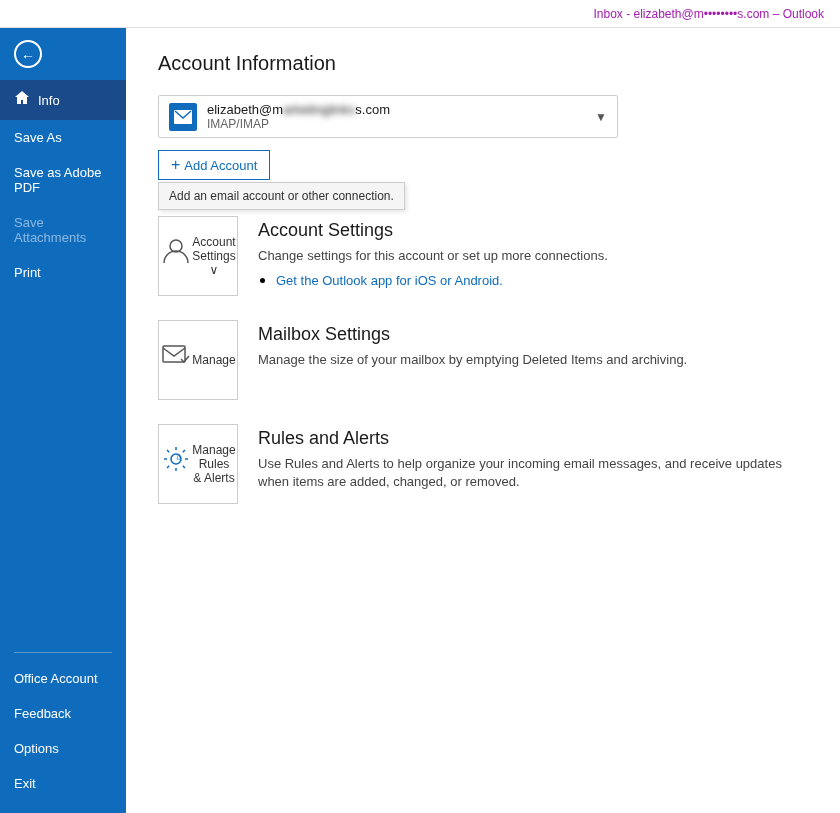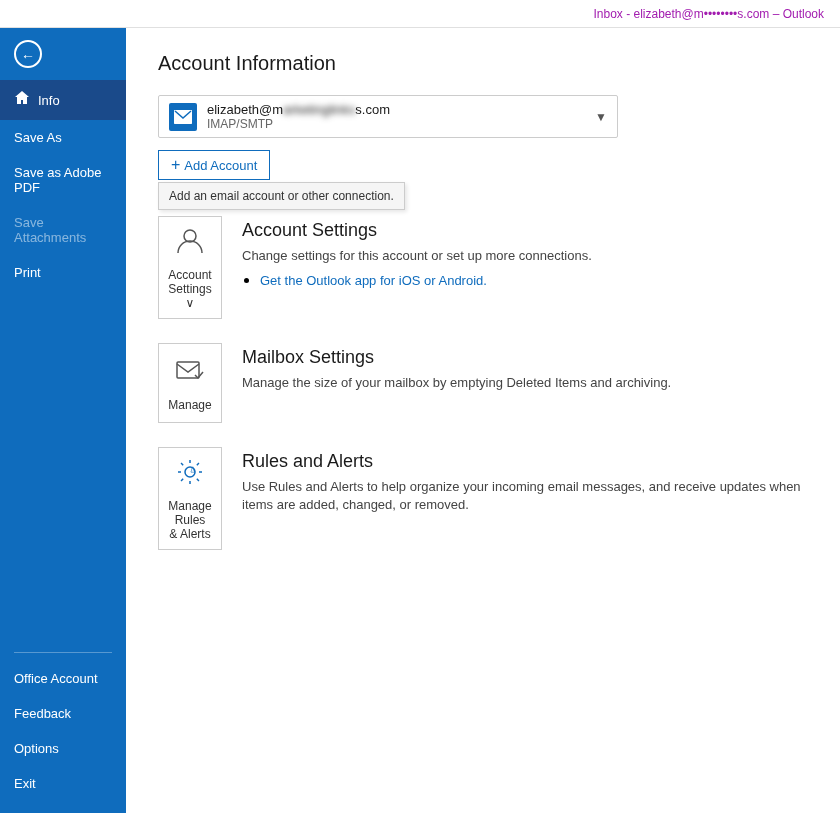--- a/index.html
+++ b/index.html
@@ -189,25 +189,24 @@
 
     
     .section-card {
       display: flex;
       align-items: flex-start;
       margin-bottom: 16px;
       padding-top: 8px;
     }
 
     .card-icon-box {
-      width: 64px;
+      width: 80px;
       min-height: 80px;
       border: 1px solid #ccc;
       display: flex;
-      flex-direction: column;
       align-items: center;
       justify-content: center;
       margin-right: 20px;
       flex-shrink: 0;
       padding: 8px 4px;
       background: #fff;
       cursor: pointer;
     }
 
     .card-icon {
@@ -328,21 +327,21 @@
       <div class="account-selector-icon">
         <svg width="18" height="14" viewBox="0 0 18 14" fill="none">
           <rect x="0" y="0" width="18" height="14" rx="1" fill="white" stroke="white" stroke-width="0.5"></rect>
           <path d="M1 1L9 8L17 1" stroke="#0f6cbd" stroke-width="1.5" fill="none"></path>
         </svg>
       </div>
       <div class="account-info">
         <div class="account-email">
           elizabeth@m<span class="blurred">arketinglinks</span>s.com
         </div>
-        <div class="account-type">IMAP/SMTP</div>
+        <div class="account-type">IMAP/IMAP</div>
       </div>
       <div class="dropdown-arrow">▼</div>
     </div>
 
     
     <div style="position: relative; display: inline-block; margin-bottom: 20px;">
       <button class="add-account-btn">
         <span class="add-icon">+</span>
         <span>Add Account</span>
       </button>

